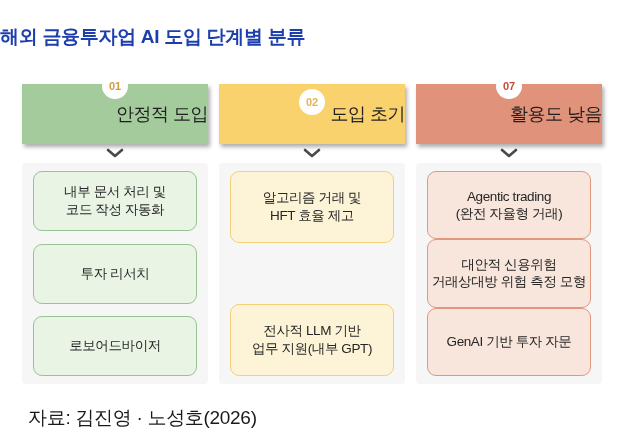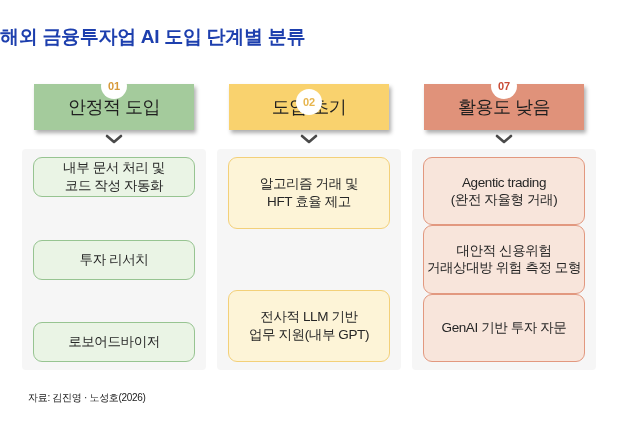--- a/index.html
+++ b/index.html
@@ -31,29 +31,30 @@
   }
   .column {
     flex: 1;
     display: flex;
     flex-direction: column;
     align-items: center;
   }
   .header-box {
     position: relative;
     width: 160px;
-    height: 46px;
+    height: 60px;
     display: flex;
     align-items: center;
-    justify-content: center;
+    justify-content: flex-end;
     font-size: 18px;
     font-weight: 500;
     color: #1f1f1f;
     letter-spacing: -0.5px;
     box-shadow: 2px 3px 4px rgba(0,0,0,0.32);
+    padding-left: 26px;
   }
   .col-green  .header-box { background: var(--green_header, #a4cb9c); }
   .col-yellow .header-box { background: var(--yellow_header, #f9d26e); }
   .col-salmon .header-box { background: var(--salmon_header, #e0927a); }
   .badge {
     position: absolute;
     top: -11px;
     left: 50%;
     transform: translateX(-50%);
     width: 26px;
@@ -95,26 +96,26 @@
     align-items: center;
     justify-content: center;
     text-align: center;
     font-size: 13.5px;
     line-height: 1.3;
     letter-spacing: -0.4px;
     color: #262626;
     white-space: pre-line;
     box-sizing: border-box;
   }
-  .col-green  .item { height: 40px; background: var(--green_item_bg, #eaf4e5);  border: 1px solid var(--green_item_border, #97c491); }
+  .col-green  .item { height: 60px; background: var(--green_item_bg, #eaf4e5);  border: 1px solid var(--green_item_border, #97c491); }
   .col-yellow .item { height: 72px; background: var(--yellow_item_bg, #fdf4d7); border: 1px solid var(--yellow_item_border, #f3d079); }
   .col-salmon .item { height: 76px; background: var(--salmon_item_bg, #f8e5db); border: 1px solid var(--salmon_item_border, #e2987f); }
   .source-note {
     margin: 21px 0 0 28px;
-    font-size: 10px;
+    font-size: 19px;
     color: #1a1a1a;
     letter-spacing: -0.3px;
   }
 </style>
 </head>
 <body>
 
 <div class="page-title">해외 금융투자업 AI 도입 단계별 분류</div>
 
 <div class="columns">

